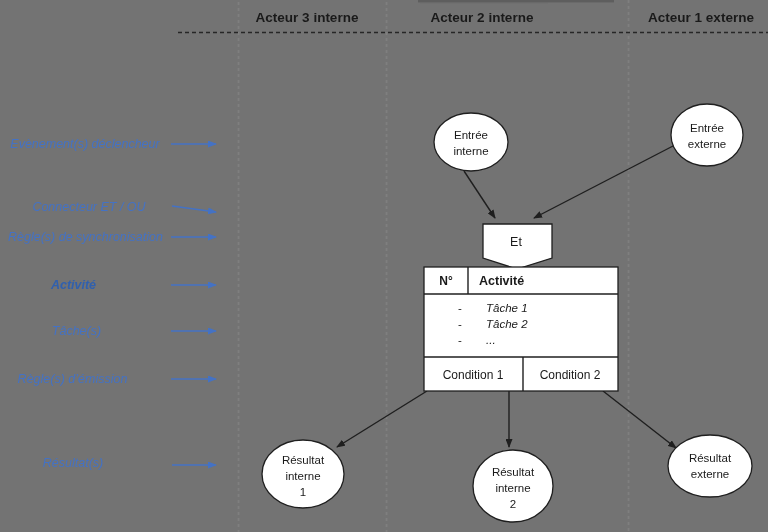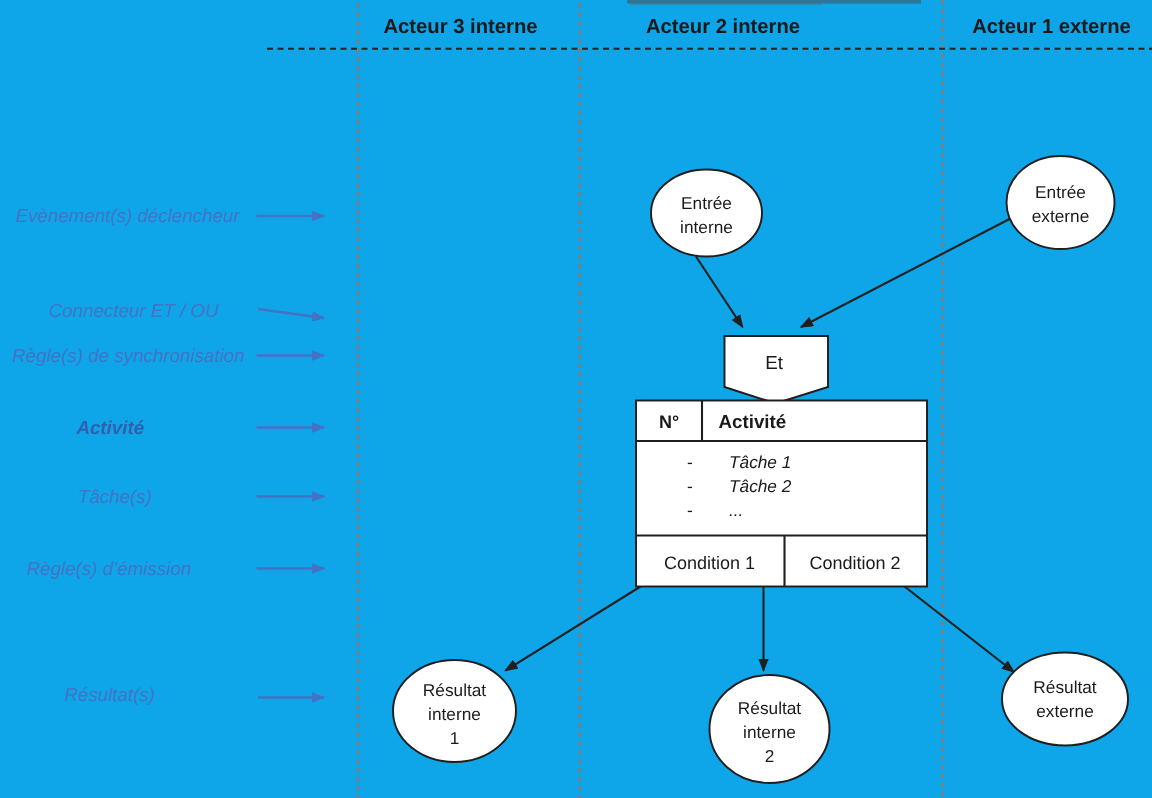--- a/index.html
+++ b/index.html
@@ -5,21 +5,21 @@
   html, body {
     margin: 0;
     padding: 0;
     background: #ffffff;
     font-family: "Liberation Sans", sans-serif;
   }
   #canvas {
     position: relative;
     width: 768px;
     height: 532px;
-    background: #0ea5e9;
+    background: #737373;
     overflow: hidden;
   }
   svg { display: block; }
   text {
     fill: #1a1a1a;
     font-family: "Liberation Sans", sans-serif;
   }
   .lane-header   { font-size: 13.5px; font-weight: 600; }
   .legend-label  { font-size: 12.5px; font-style: italic; fill: #4472C4; }
   .legend-label-bold { font-size: 12.5px; font-style: italic; font-weight: bold; fill: #3060AE; }

